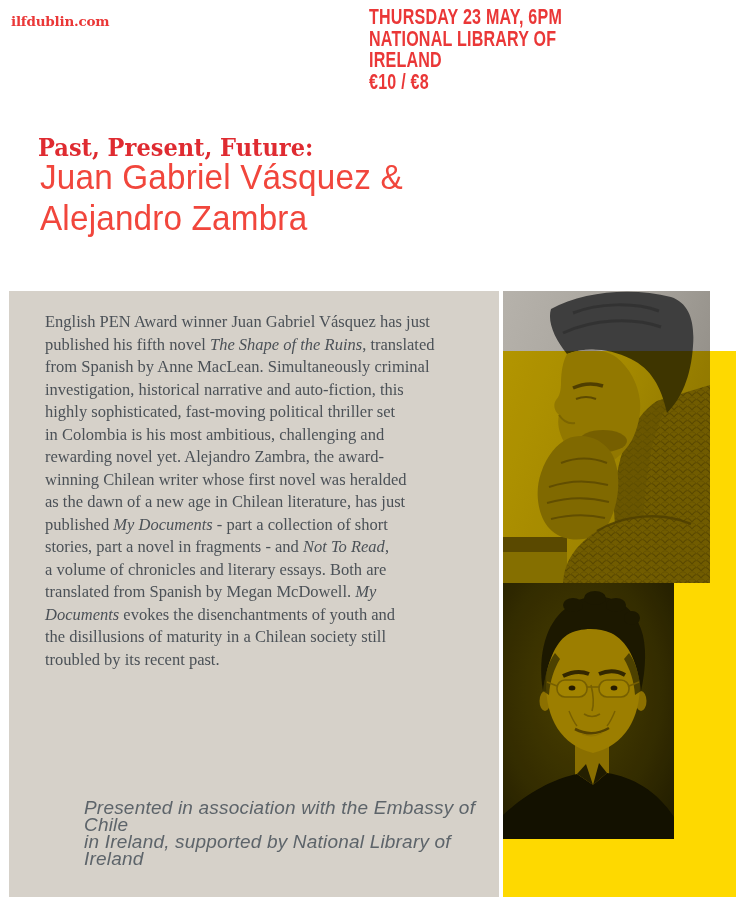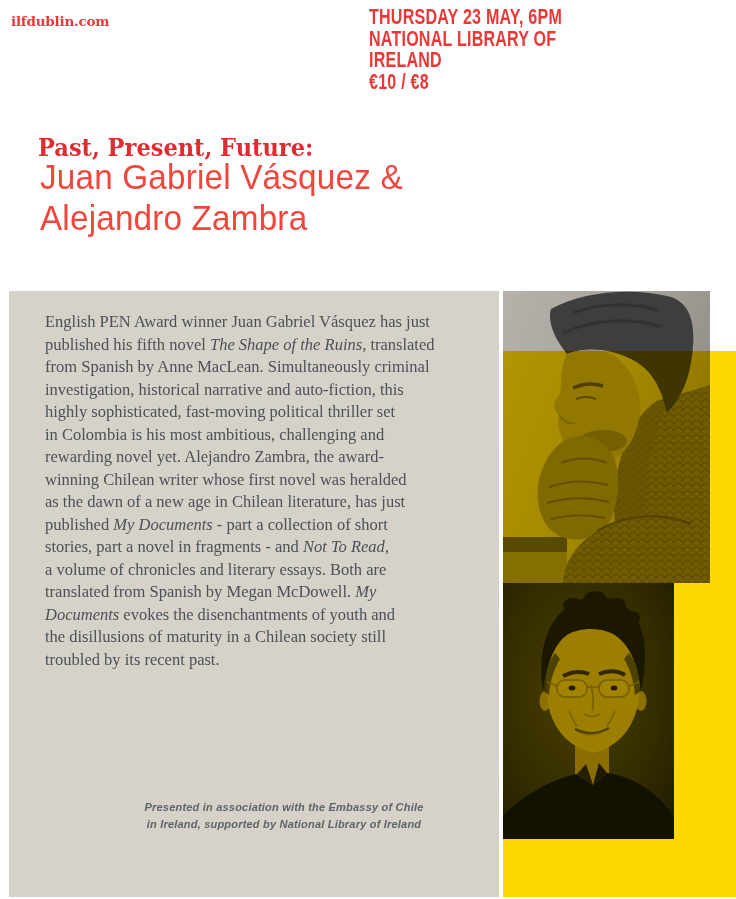--- a/index.html
+++ b/index.html
@@ -31,22 +31,22 @@
   .panel{position:absolute;left:9px;top:291px;width:490px;height:606px;
     background:var(--panel-bg);}
 
   .desc{position:absolute;left:36px;top:20px;width:462px;
     font-family:"Liberation Serif",serif;font-size:16.5px;line-height:22.5px;
     color:var(--body-text);}
   .desc p{margin:0;}
   .desc p + p{margin-top:30px;}
   .desc em{font-style:italic;}
 
-  .credit{position:absolute;left:75px;top:508px;width:400px;text-align:center;
-    font-weight:bold;font-style:italic;font-size:11px;line-height:17px;letter-spacing:0.2px;
+  .credit{position:absolute;left:75px;top:508px;width:400px;text-align:left;
+    font-weight:normal;font-style:italic;font-size:19px;line-height:17px;letter-spacing:0.2px;
     color:var(--credit-text);white-space:pre-line;}
 
   .photo{position:absolute;margin:0;padding:0;z-index:1;}
   .photo svg{display:block;}
   .photo-1{left:503px;top:291px;width:207px;height:292px;}
   .photo-2{left:503px;top:583px;width:171px;height:256px;}
 
   .yellow-block{position:absolute;left:503px;top:351px;width:233px;height:546px;
     background:var(--accent-yellow);mix-blend-mode:multiply;z-index:2;pointer-events:none;}
 </style>

